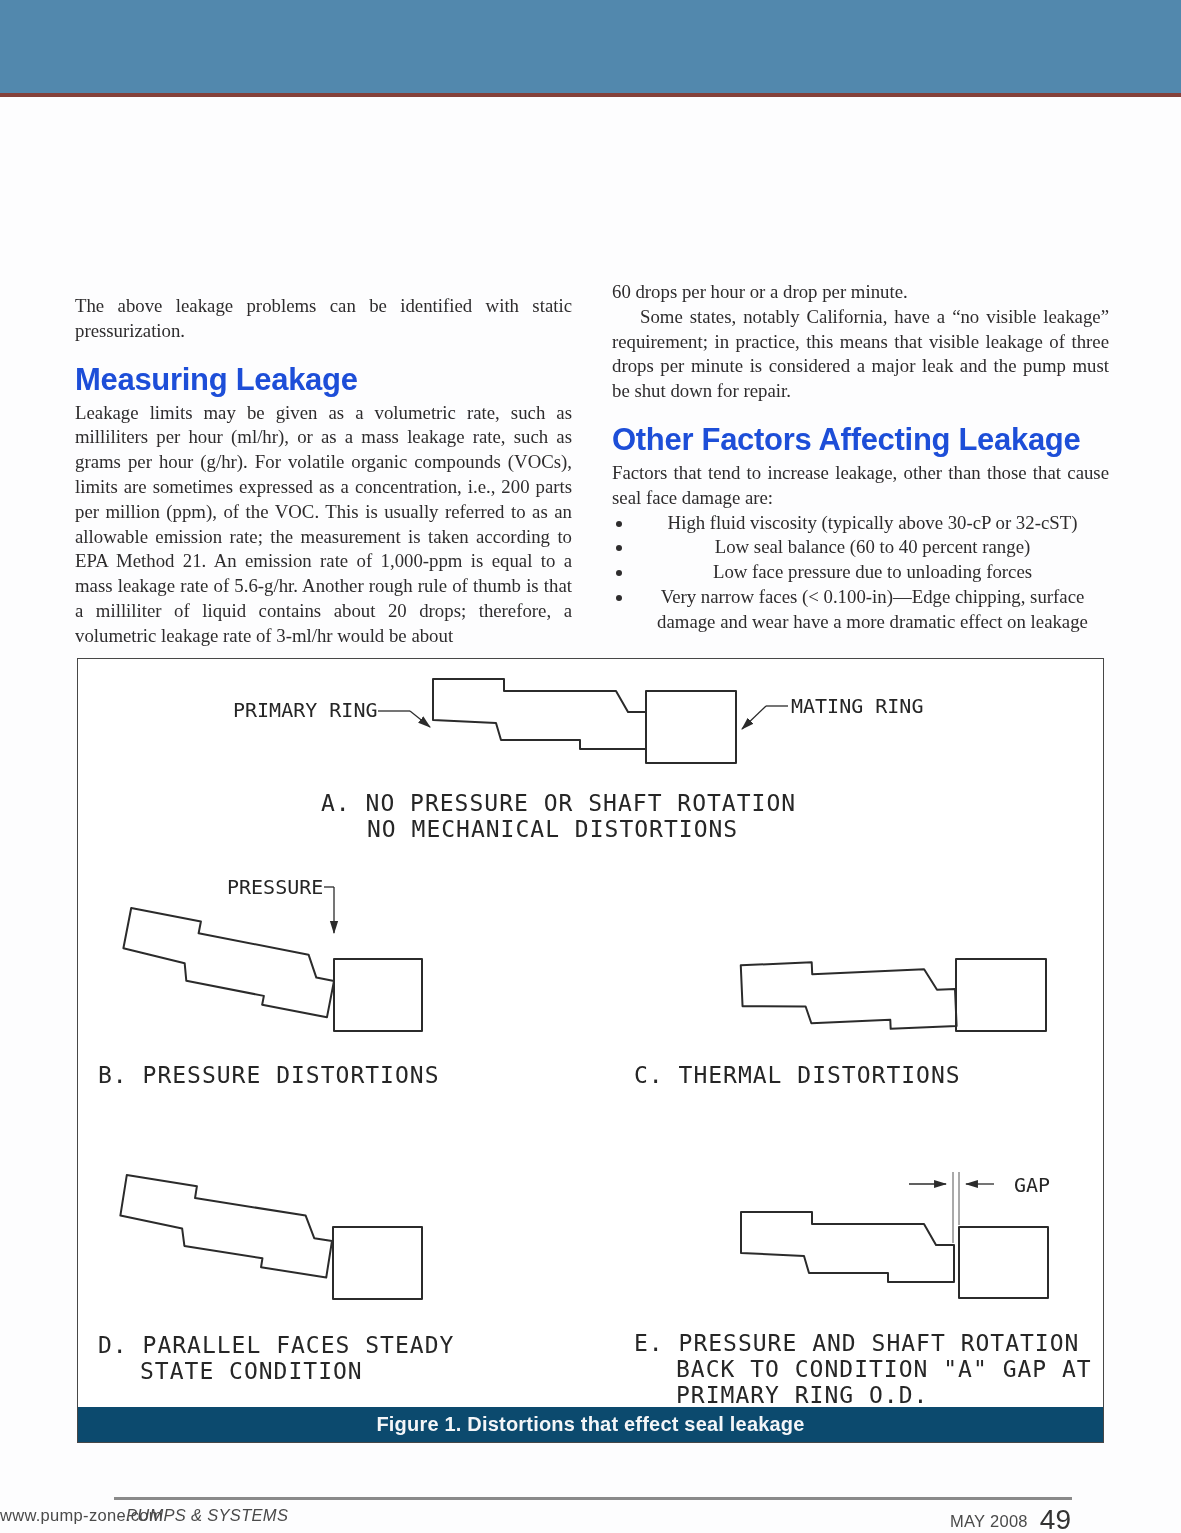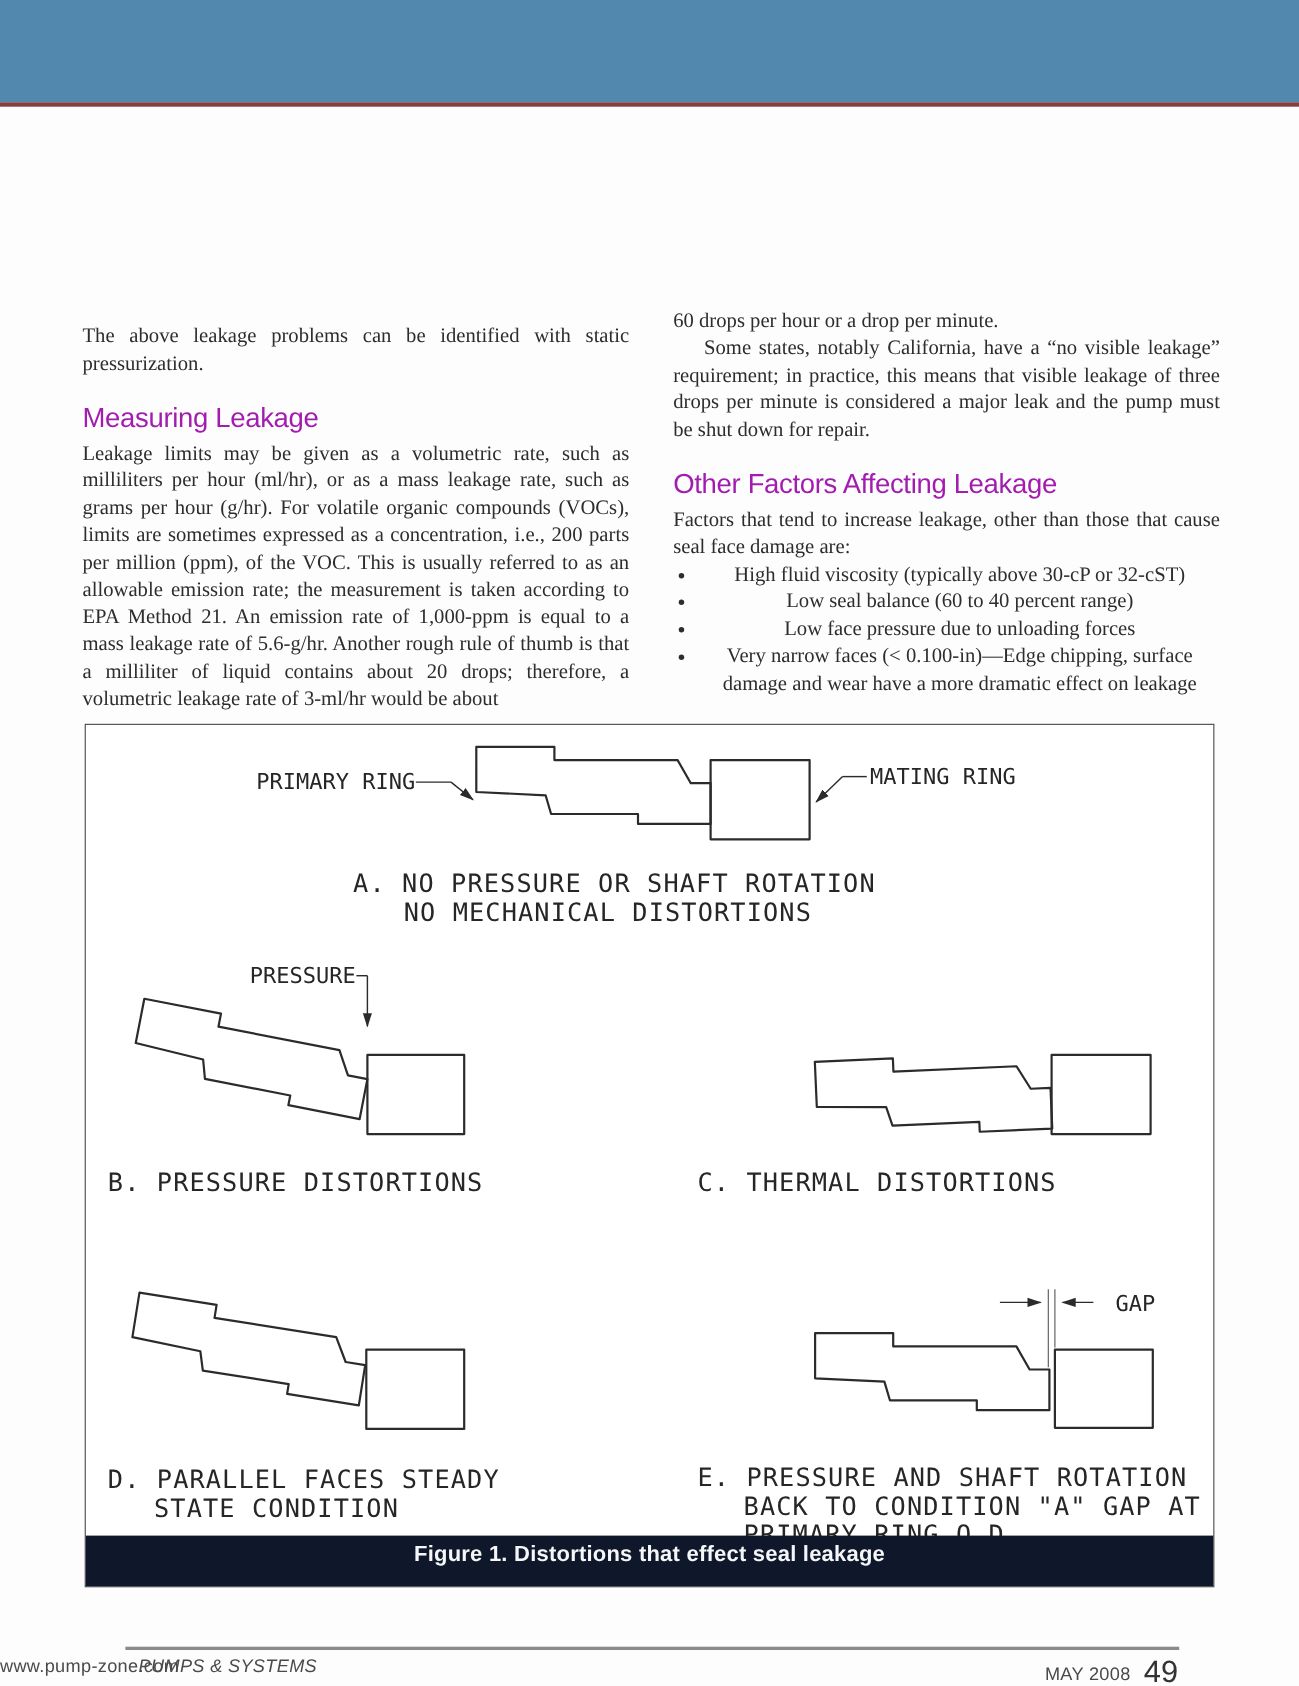--- a/index.html
+++ b/index.html
@@ -12,34 +12,34 @@
   .band{position:absolute;left:0;top:0;width:1181px;height:93px;background:#5288ad;}
   .band-rule{position:absolute;left:0;top:93px;width:1181px;height:4px;background:#84413a;}
 
   .col{position:absolute;width:497px;font-size:18.8px;line-height:24.8px;text-align:justify;}
   .col-left{left:75px;top:294px;}
   .col-right{left:612px;top:280px;}
   .col p{margin:0;}
   .col p.indent{text-indent:28px;}
   h2.sec{
     font-family:"Liberation Sans", sans-serif;
-    font-size:25px;line-height:30px;font-weight:normal;color:#a21caf;
+    font-size:31px;line-height:30px;font-weight:bold;color:#1d4ed8;
     margin:21px 0 6px 0;text-align:left;letter-spacing:-0.3px;
   }
   ul.fl{list-style:disc outside;margin:0;padding:0 0 0 22px;text-align:center;}
   ul.fl li{margin:0;padding-left:2px;}
 
   .figure{
     position:absolute;left:77px;top:658px;width:1027px;height:785px;
     border:1.5px solid #474747;background:#ffffff;box-sizing:border-box;
   }
   .figure svg{position:absolute;left:0;top:0;}
   .fig-bar{
-    position:absolute;left:0;bottom:0;width:100%;height:46px;
-    background:#0f172a;color:#f4f6f8;
+    position:absolute;left:0;bottom:0;width:100%;height:35px;
+    background:#0c4a6e;color:#f4f6f8;
     font-family:"Liberation Sans", sans-serif;font-weight:bold;font-size:20px;
     line-height:35px;text-align:center;letter-spacing:0.2px;
   }
 
   .shape{fill:none;stroke:#2b2b2b;stroke-width:2;stroke-linejoin:round;}
   .leader{fill:none;stroke:#2b2b2b;stroke-width:1.3;}
   .dimthin{fill:none;stroke:#555;stroke-width:1;}
   text.cad{font-family:"DejaVu Sans Mono", monospace;fill:#262626;}
   text.cap{font-size:23px;letter-spacing:1px;}
   text.lbl{font-size:20px;letter-spacing:0px;}

